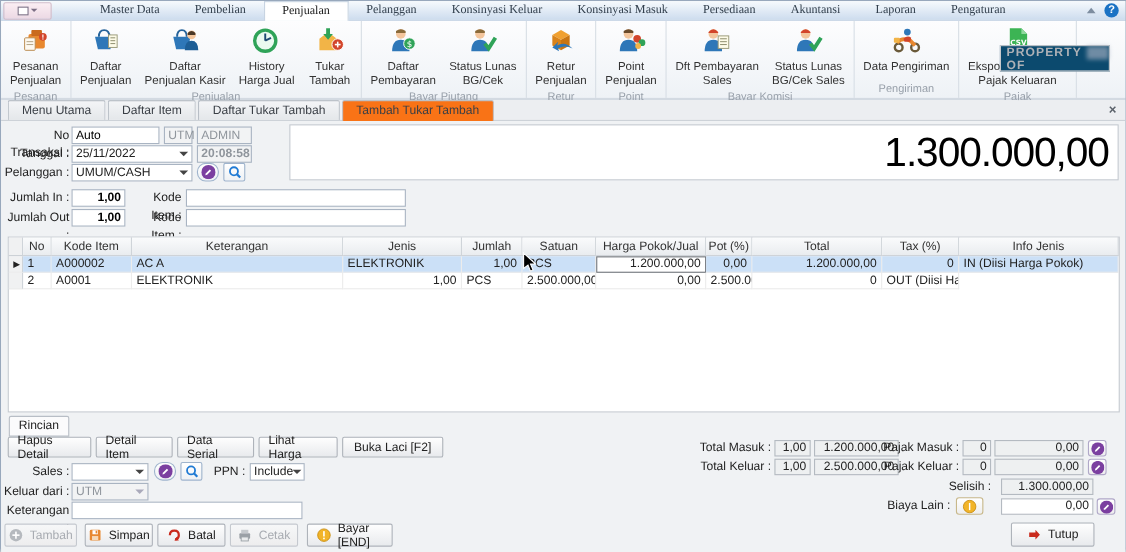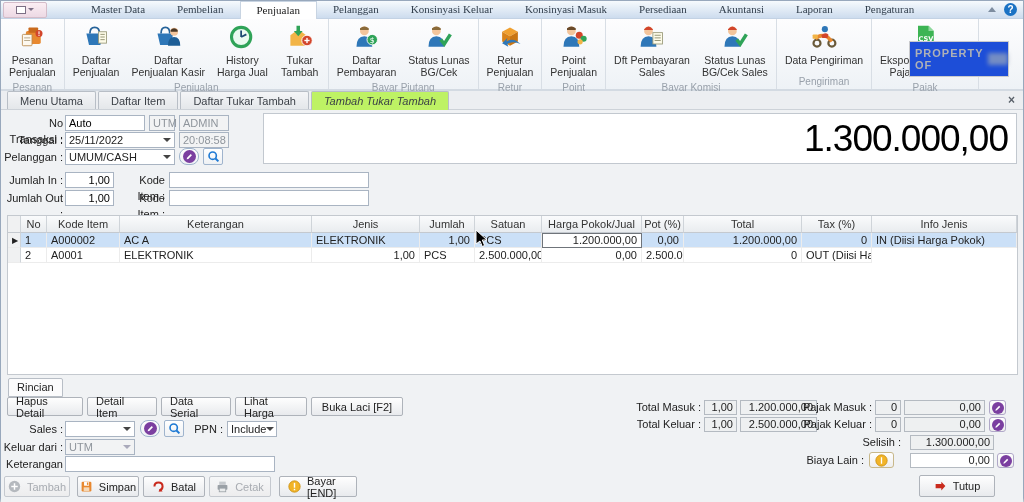--- a/index.html
+++ b/index.html
@@ -20,35 +20,35 @@
   .help-circle { width:13px; height:13px; border-radius:50%; background:#1a72c4; color:#fff; font-size:10px; font-weight:bold; text-align:center; line-height:13px; }
 
   
   .ribbon { height:72px; background:linear-gradient(#fdfdfe,#eef2f6); display:flex; border-bottom:2px solid #d3dae2; }
   .rgroup { display:flex; flex-direction:column; border-right:1px solid #d8dee5; padding:2px 2px 0; }
   .rbtns { flex:1; display:flex; align-items:flex-start; }
   .rbtn { display:flex; flex-direction:column; align-items:center; padding:2px 6px; min-width:52px; cursor:default; }
   .rbtn svg { width:28px; height:28px; }
   .rbtn-label { white-space:pre-line; text-align:center; font-size:10.5px; line-height:1.18; color:#333; margin-top:1px; }
   .rgroup-caption { text-align:center; color:#98a0aa; font-size:10px; padding:1px 4px 2px; }
-  .watermark { position:absolute; left:908px; top:40px; width:100px; height:36px; background:#1d4ed8; border:1px solid #c9cacd; color:#aeb1b6; font-weight:bold; font-size:11px; letter-spacing:1px; display:flex; align-items:center; padding-left:5px; }
+  .watermark { position:absolute; left:908px; top:40px; width:100px; height:24px; background:#0c4a6e; border:1px solid #c9cacd; color:#aeb1b6; font-weight:bold; font-size:11px; letter-spacing:1px; display:flex; align-items:flex-start; padding-left:5px; }
   .watermark .blur { display:inline-block; width:26px; height:12px; margin-left:3px; background:#9aa8bb; filter:blur(2px); opacity:.7; }
 
   
   .docktabs { height:19px; background:#eceef1; display:flex; align-items:flex-end; padding-left:6px; border-bottom:1px solid #cdd2d8; position:relative; }
   .dtab { padding:3px 12px 2px; border:1px solid #b8bec6; border-bottom:none; background:linear-gradient(#f4f5f7,#e4e7ea); margin-right:2px; color:#3a3f46; border-radius:2px 2px 0 0; }
-  .dtab.active { background:#bef264; position:relative; top:1px; padding-bottom:3px;font-style:italic; }
+  .dtab.active { background:#f97316; position:relative; top:1px; padding-bottom:3px; }
   .tab-close { position:absolute; right:8px; top:3px; color:#5a616a; font-size:12px; font-weight:bold; line-height:12px; cursor:default; }
 
   
   .content { position:relative; height:392px; background:#f0f2f4; }
   .flabel { position:absolute; text-align:right; color:#222; line-height:16px; }
   .fld { position:absolute; height:16px; background:#fff; border:1px solid #a9b4c2; font-size:11px; line-height:14px; padding:0 3px; }
   .fld.ro { background:#f2f3f4; color:#8f959c; }
-  .fld.num { text-align:right; }
+  .fld.num { text-align:right;font-weight:bold; }
   .combo { display:flex; align-items:center; }
   .combo .caret { margin-left:auto; width:0; height:0; border-left:4px solid transparent; border-right:4px solid transparent; border-top:4px solid #444; }
   .combo.ro .caret { border-top-color:#aab; }
   input.fld { outline:none; }
 
   .icon-btn { position:absolute; width:20px; height:17px; background:linear-gradient(#ffffff,#eef1f4); border:1px solid #9fb4cd; border-radius:2px; display:flex; align-items:center; justify-content:center; cursor:default; }
   .icon-btn svg { width:13px; height:13px; }
 
   .grand-box { position:absolute; left:262px; top:3px; width:754px; height:51px; background:#fff; border:1px solid #c2c8cf; display:flex; align-items:center; justify-content:flex-end; padding-right:8px; }
   .grand-box .big { font-size:37px; color:#000; letter-spacing:-1px; }

